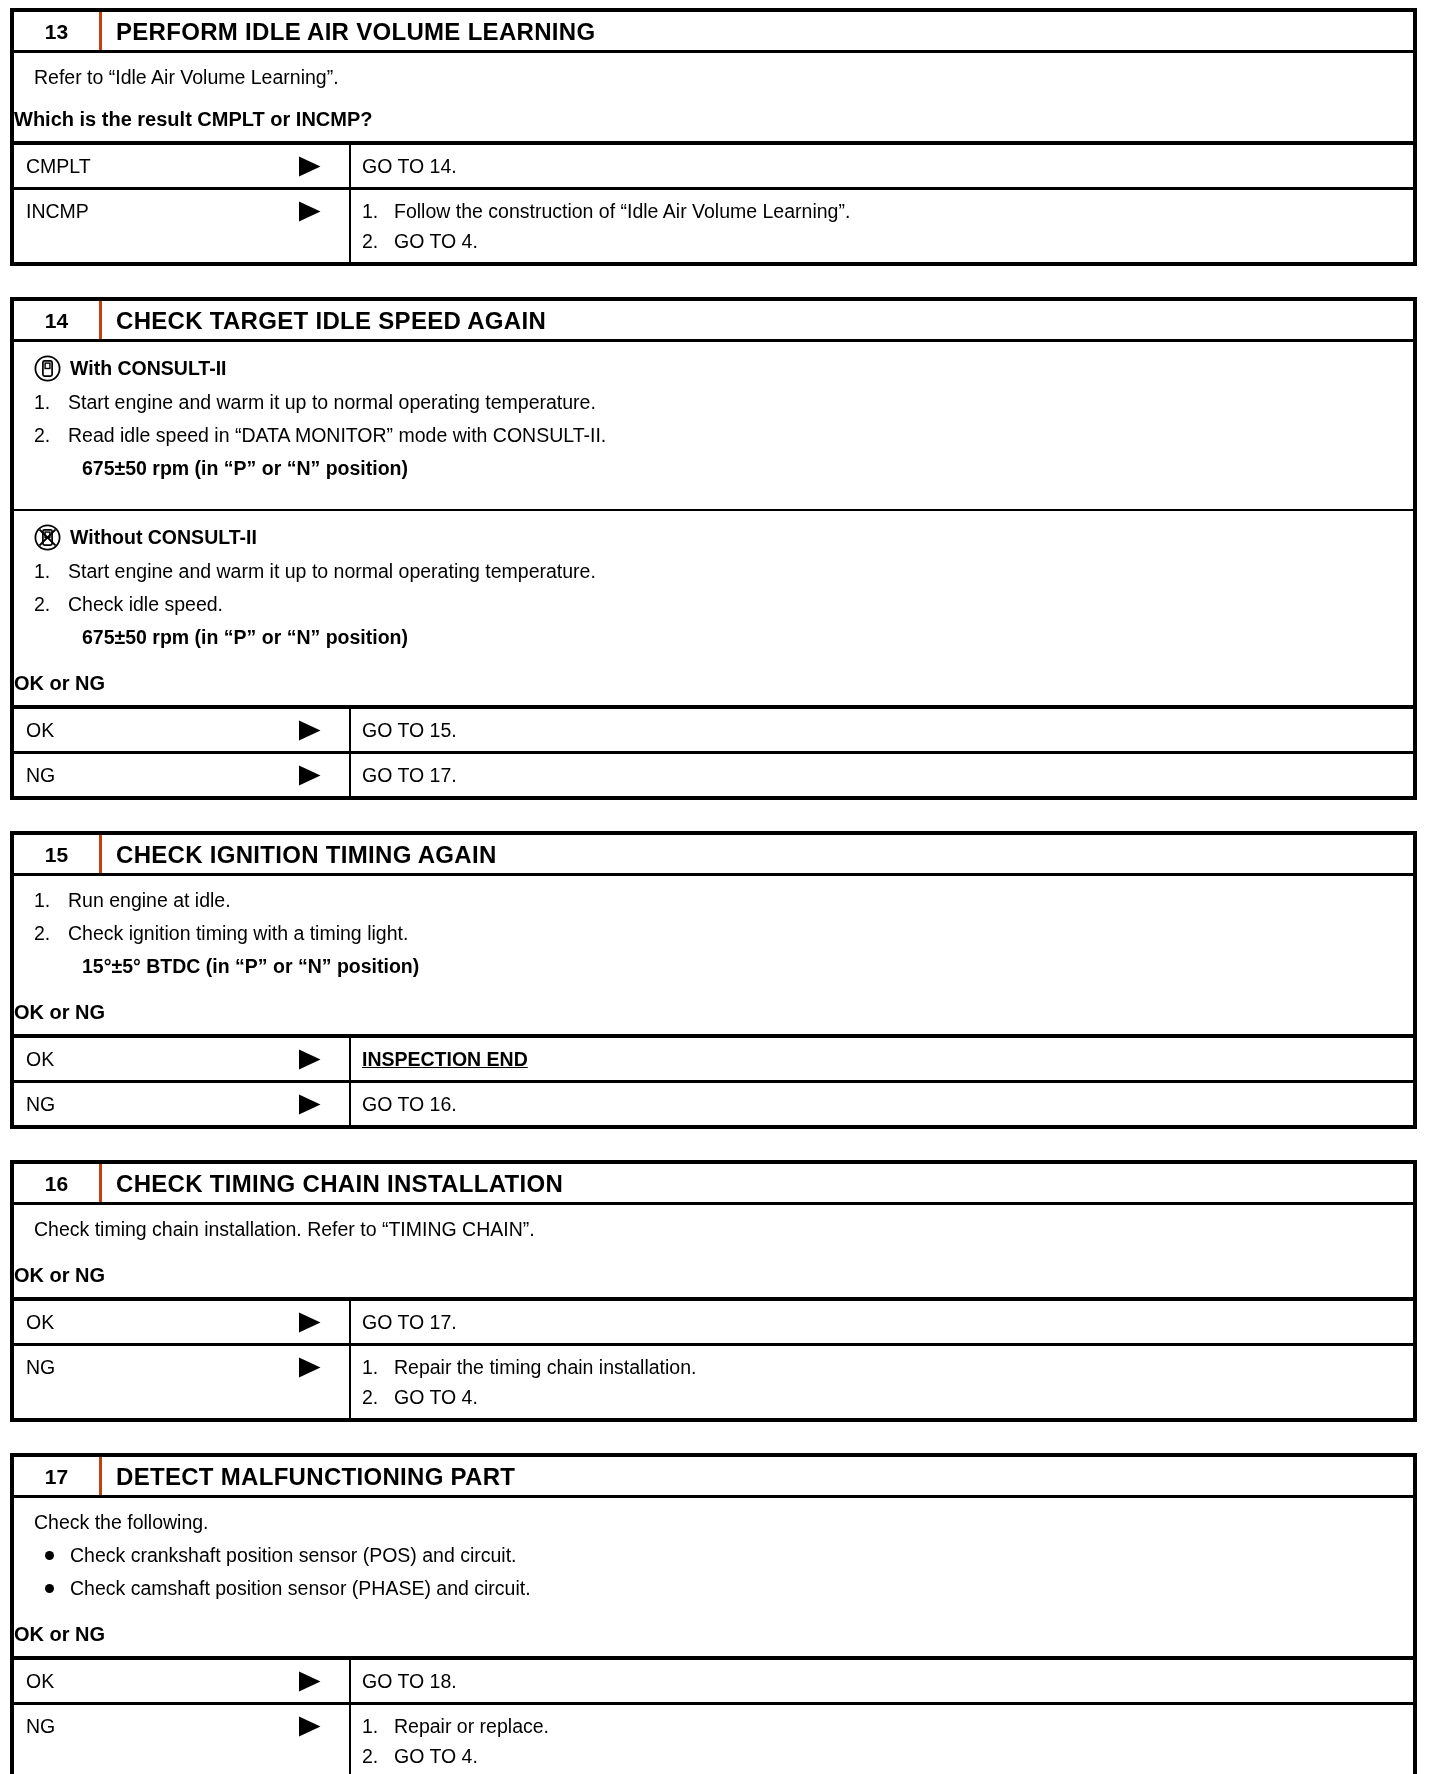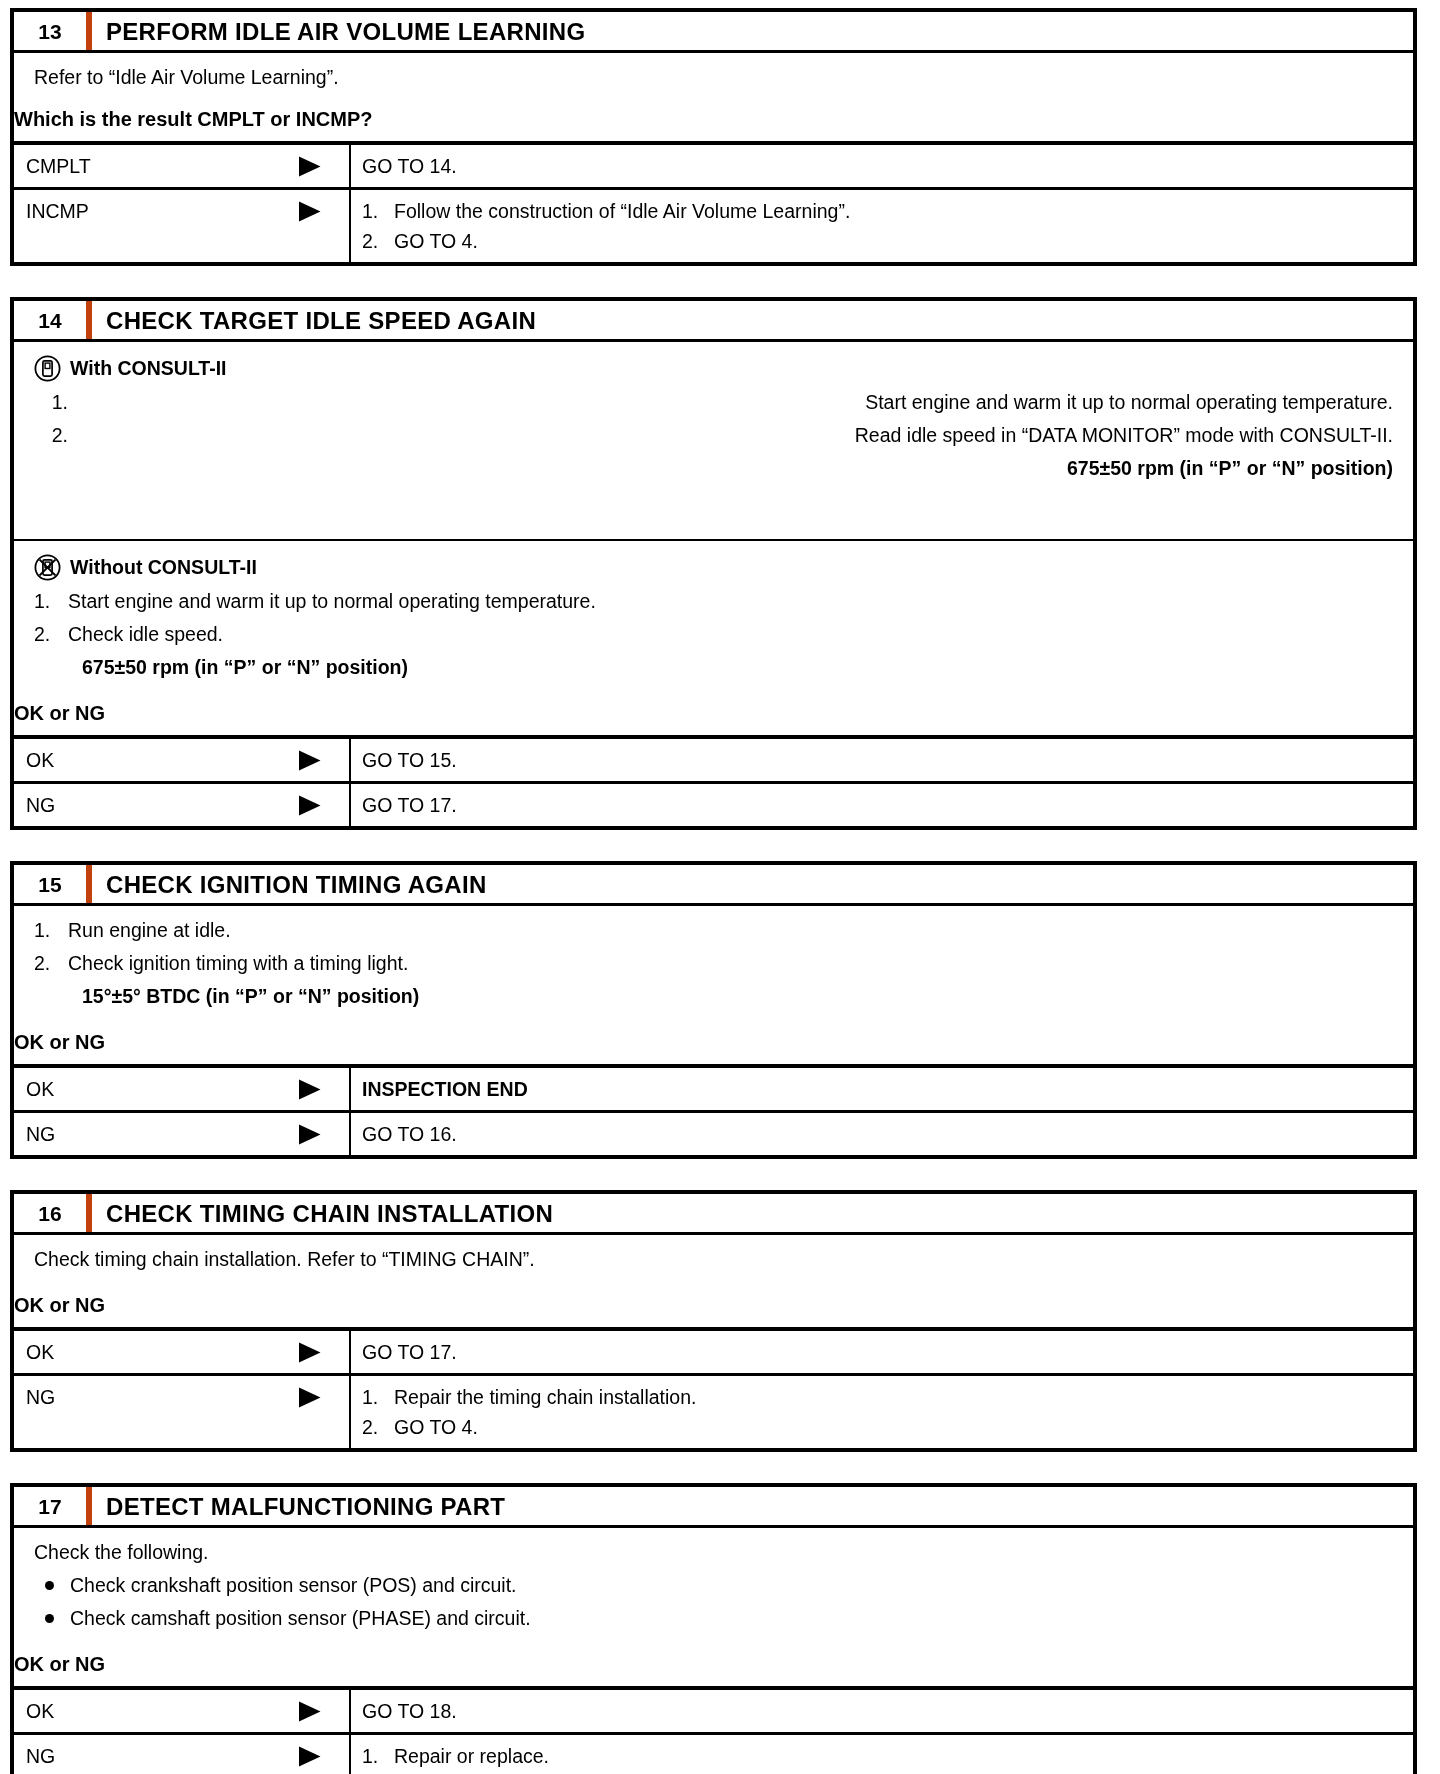--- a/index.html
+++ b/index.html
@@ -14,34 +14,34 @@
 
   .step-table {
     border: 4px solid #000;
     margin-bottom: 31px;
     background: #fff;
   }
   .step-table:last-child { margin-bottom: 0; }
 
   .step-header { display: flex; align-items: stretch; border-bottom: 3px solid #000; }
   .num-cell {
-    width: 78px; flex: none;
-    border-right: 6px solid #c2410c;
+    width: 88px; flex: none;
+    border-right: 3px solid #c2410c;
     font-weight: bold; font-size: 21px; line-height: 27px;
     padding: 6px 0 5px; text-align: center; box-sizing: border-box;
   }
   .title-cell {
     flex: 1; font-weight: bold; font-size: 24px; line-height: 27px;
     padding: 6px 10px 5px 14px; letter-spacing: .3px;
   }
 
   .step-body { font-size: 19.5px; line-height: 33px; }
   .body-section { padding: 8px 20px 4px; }
   .body-section + .body-section { border-top: 2px solid #000; }
-  .step-14 .body-section:first-child { padding-bottom: 54px; text-align: right; }
+  .step-14 .body-section:first-child { padding-bottom: 24px; }
 
   .icon-heading { display: flex; align-items: center; gap: 9px; font-weight: bold; margin: 2px 0 1px; }
   .icon-heading svg { flex: none; display: block; }
 
   .num-line { display: flex; }
   .ln-num { flex: none; width: 34px; }
   .ln-text { flex: 1; }
   .spec-line { font-weight: bold; margin-left: 48px; }
 
   .bullet-line { display: flex; align-items: flex-start; }
@@ -63,21 +63,21 @@
     flex: none; width: 337px; box-sizing: border-box;
     display: flex; justify-content: space-between; align-items: flex-start;
     border-right: 2px solid #000;
     padding: 6px 28px 6px 12px;
     font-size: 19.5px; line-height: 30px;
   }
   .label-cell svg { flex: none; margin-top: 5px; display: block; }
   .action-cell { flex: 1; padding: 6px 10px 6px 11px; font-size: 19.5px; line-height: 30px; }
   .action-line { display: flex; }
   .action-line .ln-num { width: 32px; }
-  .action-line.bold { font-weight: bold; }
+  .action-line.bold { font-weight: bold; text-decoration: underline; }
 </style>
 </head>
 <body>
 
 <div class="page">
     <div class="step-table step-13">
       <div class="step-header">
         <div class="num-cell">13</div>
         <div class="title-cell">PERFORM IDLE AIR VOLUME LEARNING</div>
       </div>

